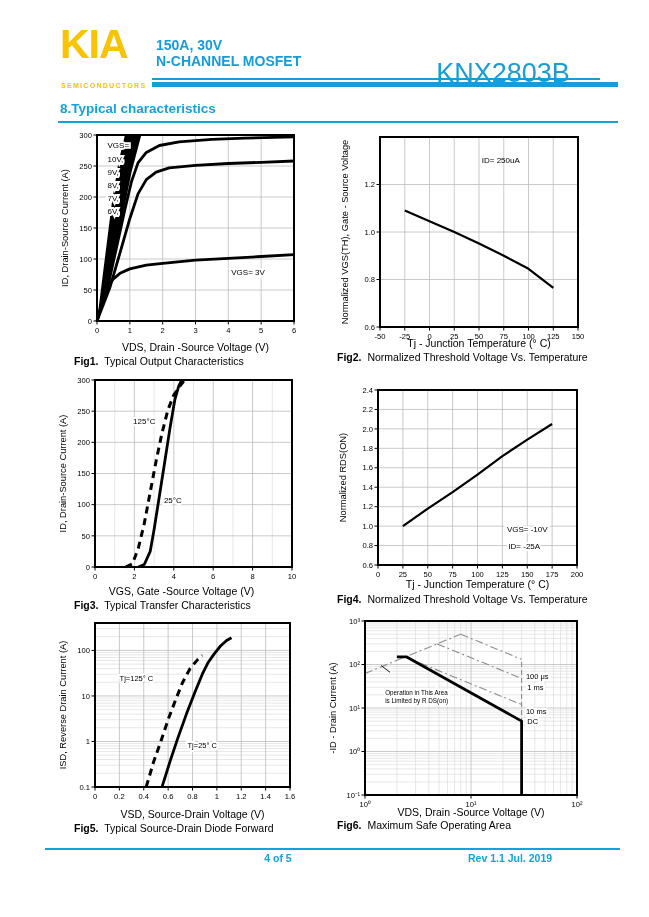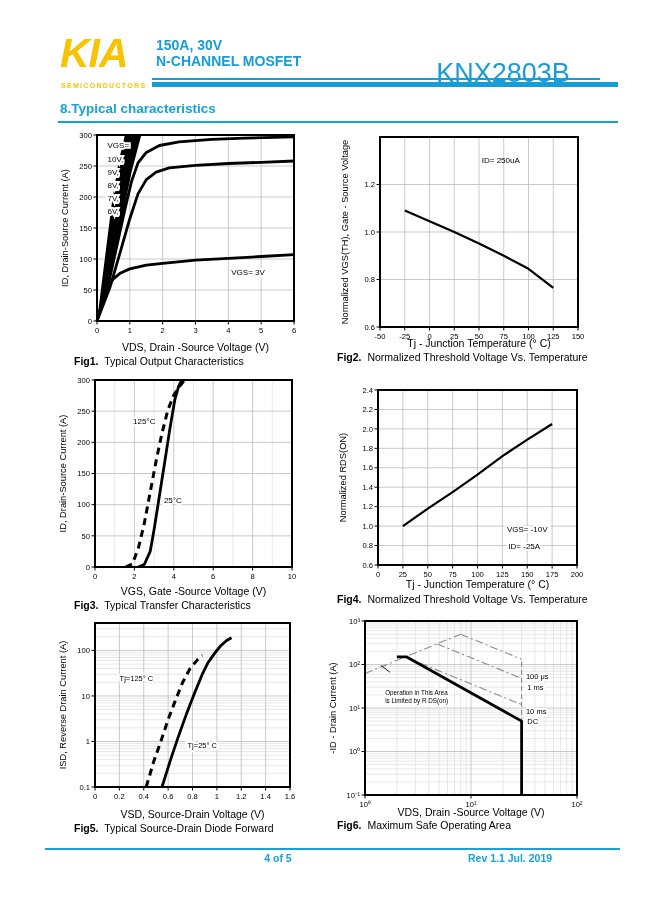--- a/index.html
+++ b/index.html
@@ -1,19 +1,19 @@
 <!DOCTYPE html>
 <html><head>
 <meta charset="utf-8">
 <style>
   html,body{margin:0;padding:0;background:#e8e8e8;}
   .page{position:relative;width:649px;height:917px;background:#ffffff;margin:0 auto;
         font-family:"Liberation Sans",sans-serif;overflow:hidden;}
   .abs{position:absolute;}
-  .logo{left:60px;top:30px;font-size:41px;font-weight:bold;color:#f8c300;letter-spacing:-1px;font-style:italic;}
+  .logo{left:60px;top:21px;font-size:41px;font-weight:bold;color:#f8c300;letter-spacing:-1px;}
   .logo-sub{left:61px;top:82px;font-size:7px;font-weight:bold;color:#f8c300;letter-spacing:1.3px;}
   .rating{left:156px;top:37px;font-size:14px;font-weight:bold;color:#169cd8;line-height:16px;}
   .part{left:400px;top:24px;width:206px;text-align:center;font-size:27px;color:#1a9cd8;margin-top:34px;}
   .rule-thin{left:152px;top:78px;width:448px;height:1.5px;background:#169cd8;}
   .rule-thick{left:152px;top:82px;width:466px;height:5px;background:#169cd8;}
   .sec-title{left:60px;top:101px;font-size:13.5px;font-weight:bold;color:#14a3d8;}
   .sec-underline{left:58px;top:121px;width:560px;height:1.5px;background:#14a3d8;}
   .xlabel{font-size:10.5px;color:#000;text-align:center;}
   .caption{font-size:10.5px;color:#000;}
   .caption b{margin-right:3px;margin-top:44px;}
@@ -195,21 +195,21 @@
       <line x1="39" y1="7" x2="236" y2="7" stroke="#bdbdbd" stroke-width="0.8"></line>
       <line x1="35.5" y1="7" x2="39" y2="7" stroke="#000" stroke-width="1"></line>
       <text x="34" y="9.7" font-size="7.6" text-anchor="end" fill="#000">300</text>
       <polyline points="69.5,194.0 76.4,190.9 82.3,175.3 88.3,150.4 94.2,119.2 100.1,88.0 106.0,60.0 111.9,36.9 117.8,22.0 123.7,13.2 128.6,7.0" fill="none" stroke="#000" stroke-width="3" stroke-linejoin="round" stroke-dasharray="7 5"></polyline>
       <polyline points="82.3,194.0 88.3,191.5 94.2,178.4 98.1,156.6 102.0,131.7 107.9,94.3 113.9,55.6 118.8,26.9 122.7,13.2 125.7,7.0" fill="none" stroke="#000" stroke-width="2.8" stroke-linejoin="round"></polyline>
       <rect x="39" y="7" width="197" height="187" fill="none" stroke="#000" stroke-width="2"></rect>
       <text x="88.25" y="51.26333333333335" font-size="8" text-anchor="middle" fill="#000" stroke="#fff" stroke-width="4" paint-order="stroke">125°C</text>
       <text x="116.815" y="130.42666666666668" font-size="8" text-anchor="middle" fill="#000" stroke="#fff" stroke-width="4" paint-order="stroke">25°C</text>
       <text x="0" y="0" font-size="9.3" text-anchor="middle" fill="#000" transform="translate(10 100.5) rotate(-90)">ID, Drain-Source Current (A)</text>
     </svg>
-  <div class="abs xlabel" style="left:95px;top:585px;width:197px;">VGS, Gate -Source Voltage (V)</div>
+  <div class="abs xlabel" style="left:83px;top:585px;width:197px;">VGS, Gate -Source Voltage (V)</div>
   <div class="abs caption" style="left:74px;top:599px;"><b>Fig3.</b><span> Typical Transfer Characteristics</span></div>
 
   <svg class="abs" style="left:336px;top:383px;" width="249" height="200">
       <rect x="0" y="0" width="249" height="200" fill="#fff"></rect>
       <line x1="42" y1="7" x2="42" y2="182" stroke="#bdbdbd" stroke-width="0.8"></line>
       <line x1="42" y1="182" x2="42" y2="185.5" stroke="#000" stroke-width="1"></line>
       <text x="42" y="194" font-size="7.6" text-anchor="middle" fill="#000">0</text>
       <line x1="66.875" y1="7" x2="66.875" y2="182" stroke="#bdbdbd" stroke-width="0.8"></line>
       <line x1="66.875" y1="182" x2="66.875" y2="185.5" stroke="#000" stroke-width="1"></line>
       <text x="66.875" y="194" font-size="7.6" text-anchor="middle" fill="#000">25</text>

